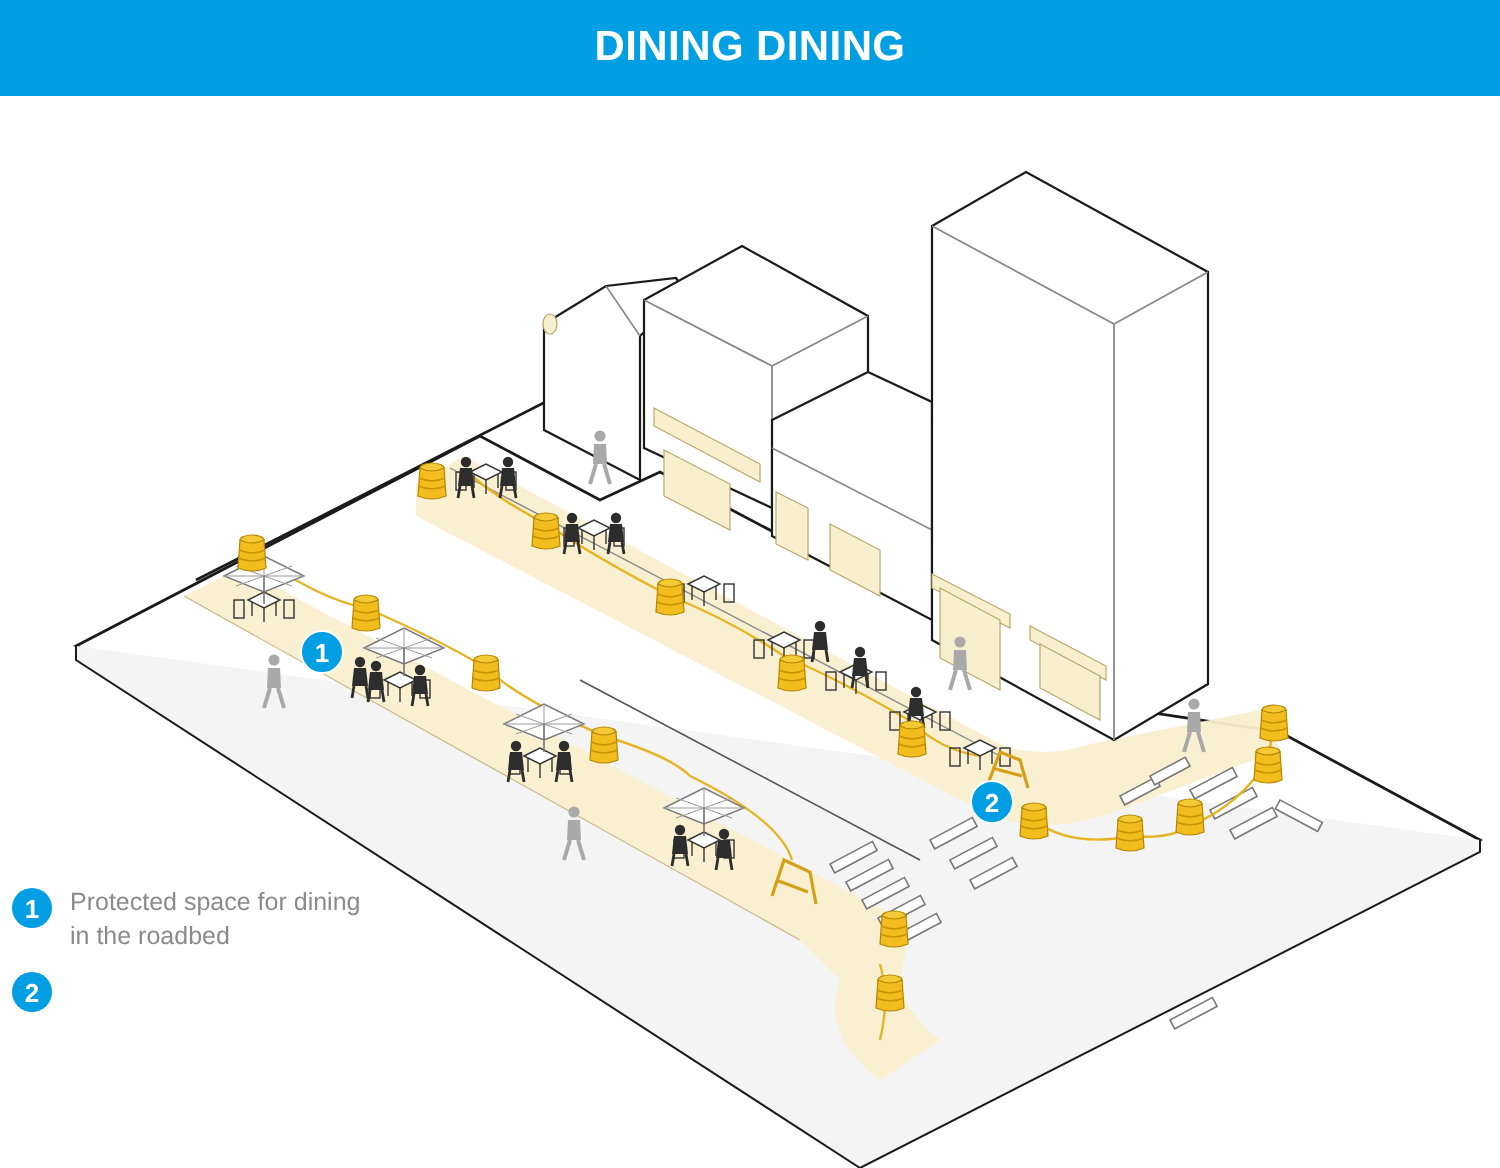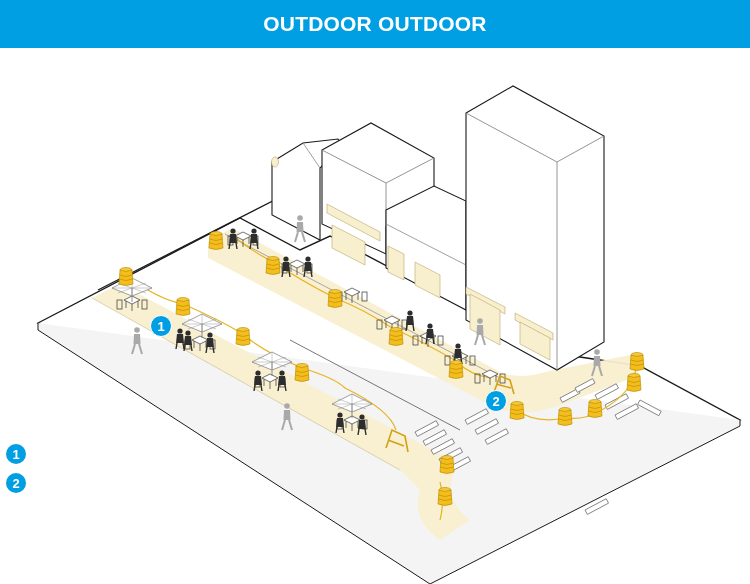--- a/index.html
+++ b/index.html
@@ -10,21 +10,21 @@
   .legend { position:absolute; left:6px; top:443px; width:220px; }
   .legend-item { display:flex; align-items:flex-start; margin-bottom:8px; }
   .legend-badge { width:20px; height:20px; border-radius:50%; background:#009fe3; color:#fff; font-weight:bold; font-size:13px; display:flex; align-items:center; justify-content:center; flex:0 0 20px; margin-top:1px; }
   .legend-text { margin-left:9px; color:#8a8a8a; font-size:12.5px; line-height:17px; font-family:"Liberation Sans", sans-serif; }
   .callout { position:absolute; width:20px; height:20px; border-radius:50%; background:#009fe3; color:#fff; font-weight:bold; font-size:13px; display:flex; align-items:center; justify-content:center; border:1.5px solid #fff; }
 </style>
 </head>
 <body>
 
 <div class="header">
-  <span class="header-title">OUTDOOR OUTDOOR</span>
+  <span class="header-title">DINING DINING</span>
 </div>
 
 <div class="scene">
 <svg width="750" height="536" viewBox="0 48 750 536" xmlns="http://www.w3.org/2000/svg">
   <defs>
     <g id="barrel">
       <ellipse cx="0" cy="0" rx="6" ry="2.5" fill="#f5c836" stroke="#b38600" stroke-width="0.6"></ellipse>
       <path d="M-6,0 L-7,14 Q0,17 7,14 L6,0 Q0,3 -6,0 Z" fill="#f2bd1d" stroke="#b38600" stroke-width="0.6"></path>
       <path d="M-6.4,5 Q0,8 6.4,5 M-6.7,9 Q0,12 6.7,9" fill="none" stroke="#c99400" stroke-width="0.8"></path>
     </g>
@@ -191,17 +191,21 @@
 <div class="callout" style="left:150px; top:315px;">
   <span>1</span>
 </div>
 <div class="callout" style="left:485px; top:390px;">
   <span>2</span>
 </div>
 
 <div class="legend">
   <div class="legend-item">
     <div class="legend-badge">1</div>
+    <div class="legend-text">
+      <div>Protected space for dining</div>
+      <div>in the roadbed</div>
+    </div>
   </div>
   <div class="legend-item">
     <div class="legend-badge">2</div>
   </div>
 </div>
 
 </body></html>

